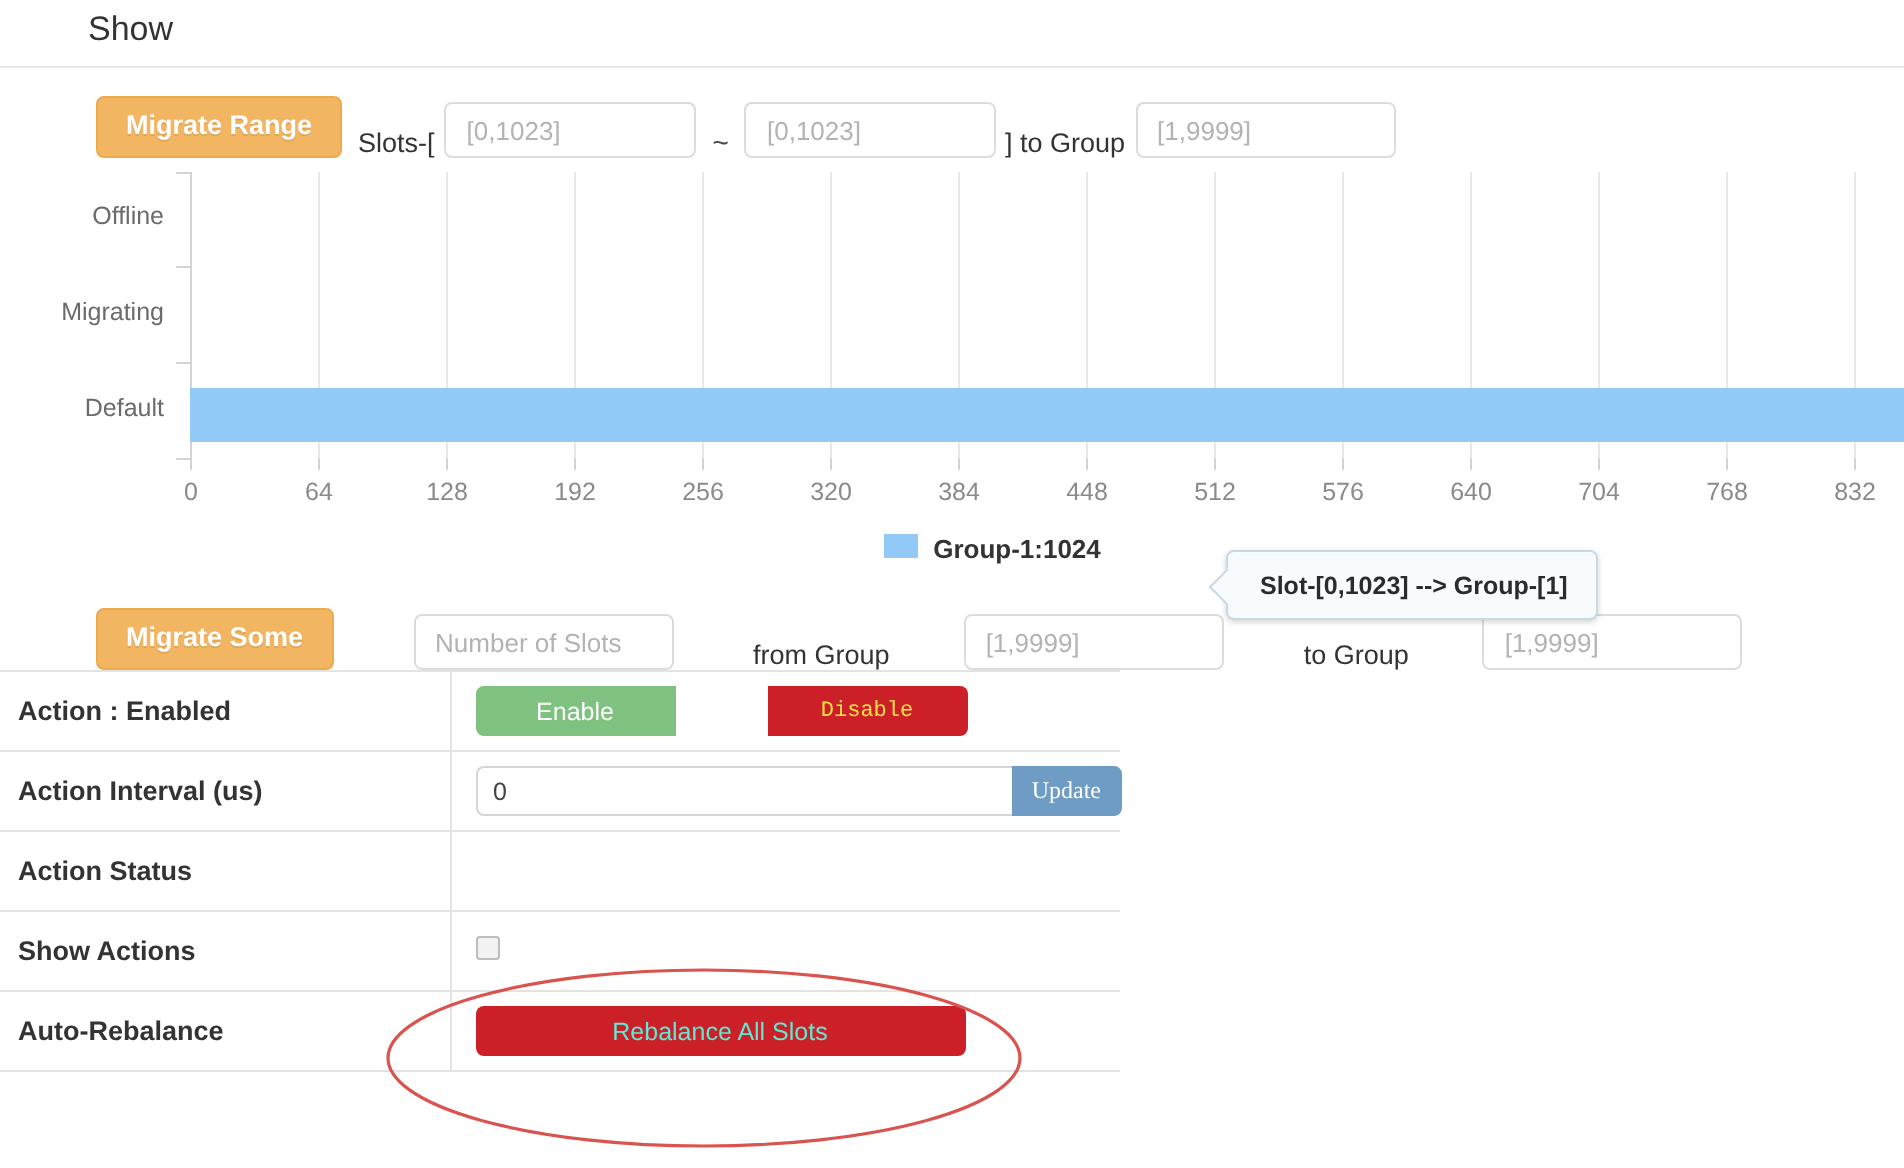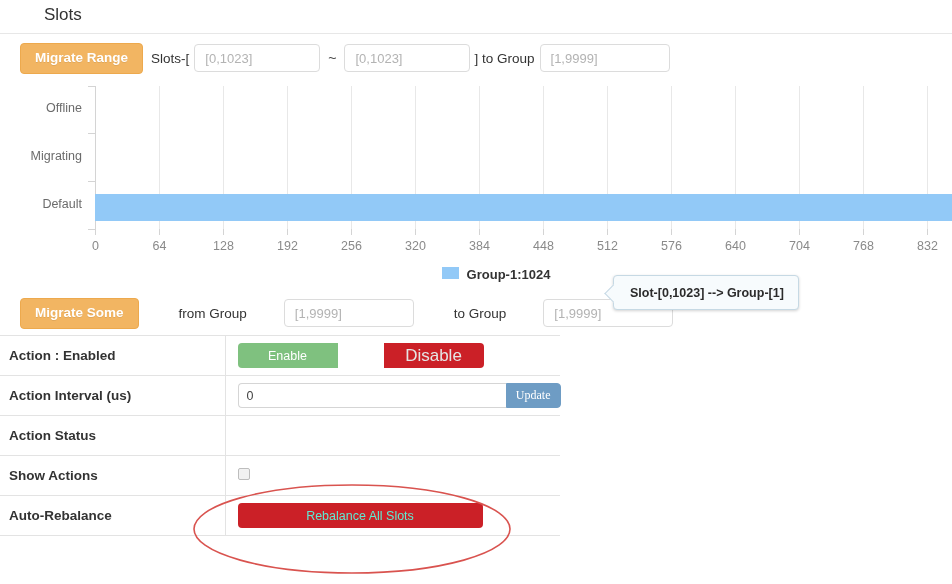--- a/index.html
+++ b/index.html
@@ -31,23 +31,24 @@
   }
   #header-rule {
     height: 1px;
     background: #e7e7e7;
     margin: 3px 0 0 0;
   }
 
   
   .form-row {
     display: flex;
-    align-items: center;
+    align-items: flex-end;
     padding-left: 20px;
     box-sizing: border-box;
+    margin-left: 28px;
   }
   #migrate-range-row { height: 42px; margin-top: 3px; }
   #migrate-some-row  { height: 44px; gap: 32px; }
 
   .btn-orange {
     background: #f2b562;
     color: #ffffff;
     border: 1px solid #eda94d;
     border-radius: 4px;
     font-size: 13.5px;
@@ -185,27 +186,27 @@
     border: none;
     border-radius: 4px 0 0 4px;
     font-size: 12.5px;
     height: 25px;
     cursor: pointer;
     font-family: "Liberation Sans", sans-serif;
   }
   .btn-disable {
     flex: 1;
     background: #cb2027;
-    color: #e5e5e5;
+    color: #fde047;
     border: none;
     border-radius: 0 4px 4px 0;
-    font-size: 17px;
+    font-size: 11px;
     height: 25px;
     cursor: pointer;
-    font-family: Liberation Sans, sans-serif;
+    font-family: Liberation Mono, monospace;
   }
 
   .input-group {
     display: flex;
     width: 323px;
     height: 25px;
   }
   .input-group .txt-interval {
     flex: 1;
     border: 1px solid #d5d5d5;
@@ -260,21 +261,21 @@
     top: 483px;
     width: 320px;
     height: 92px;
     pointer-events: none;
   }
 </style>
 </head>
 <body>
 
 <div id="page-header">
-  <div id="page-title">Slots</div>
+  <div id="page-title">Show</div>
 </div>
 <div id="header-rule"></div>
 
 <div id="migrate-range-row" class="form-row">
   <button class="btn-orange">Migrate Range</button>
   <span class="inline-label">Slots-[</span>
   <input class="txt w-range" type="text" placeholder="[0,1023]" style="">
   <span class="tilde">~</span>
   <input class="txt w-range" type="text" placeholder="[0,1023]" style="">
   <span class="inline-label tight-left">] to Group</span>
@@ -357,20 +358,21 @@
   </div>
 </div>
 
 <div id="legend">
   <span id="legend-swatch" style="background: rgb(146, 201, 247);"></span>
   <span id="legend-label">Group-1:1024</span>
 </div>
 
 <div id="migrate-some-row" class="form-row">
   <button class="btn-orange">Migrate Some</button>
+  <input class="txt w-numslot" type="text" style="margin-left: 8px;" placeholder="Number of Slots">
   <span class="inline-label">from Group</span>
   <input class="txt w-group" type="text" placeholder="[1,9999]" style="">
   <span class="inline-label">to Group</span>
   <input class="txt w-group" type="text" placeholder="[1,9999]" style="">
 </div>
 
 <table id="settings-table">
   <tbody>
     <tr>
       <td class="label-cell">Action : Enabled</td>

